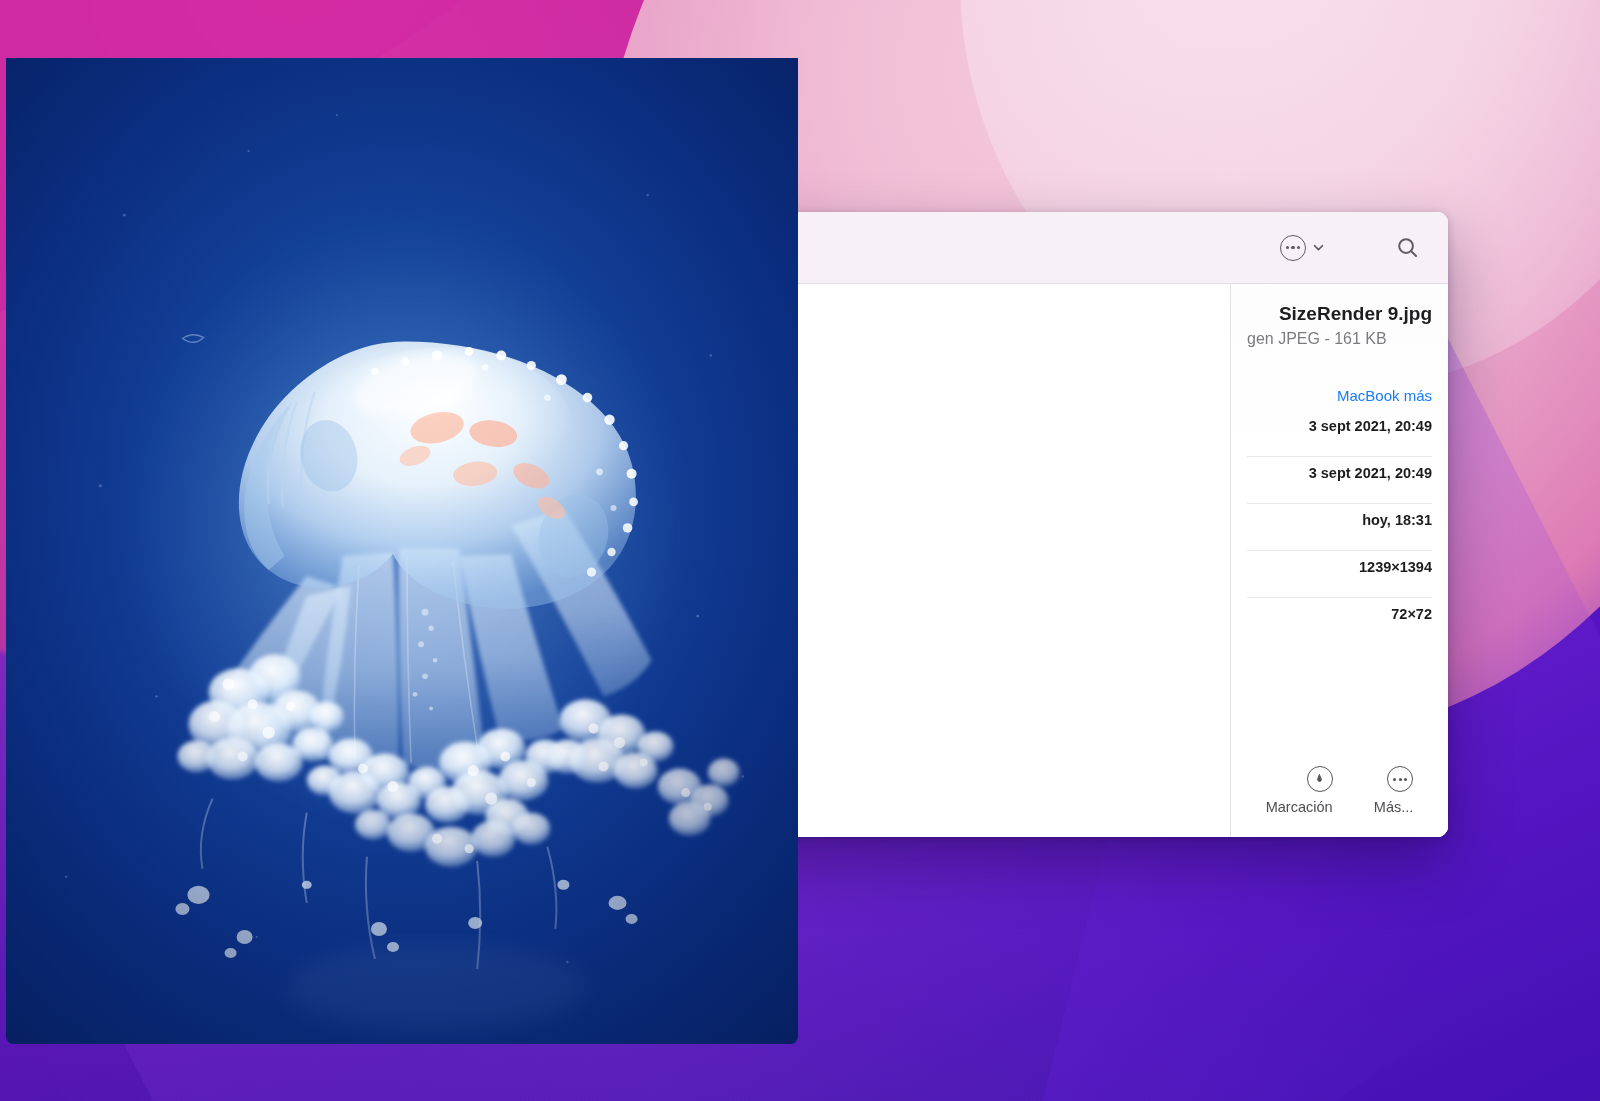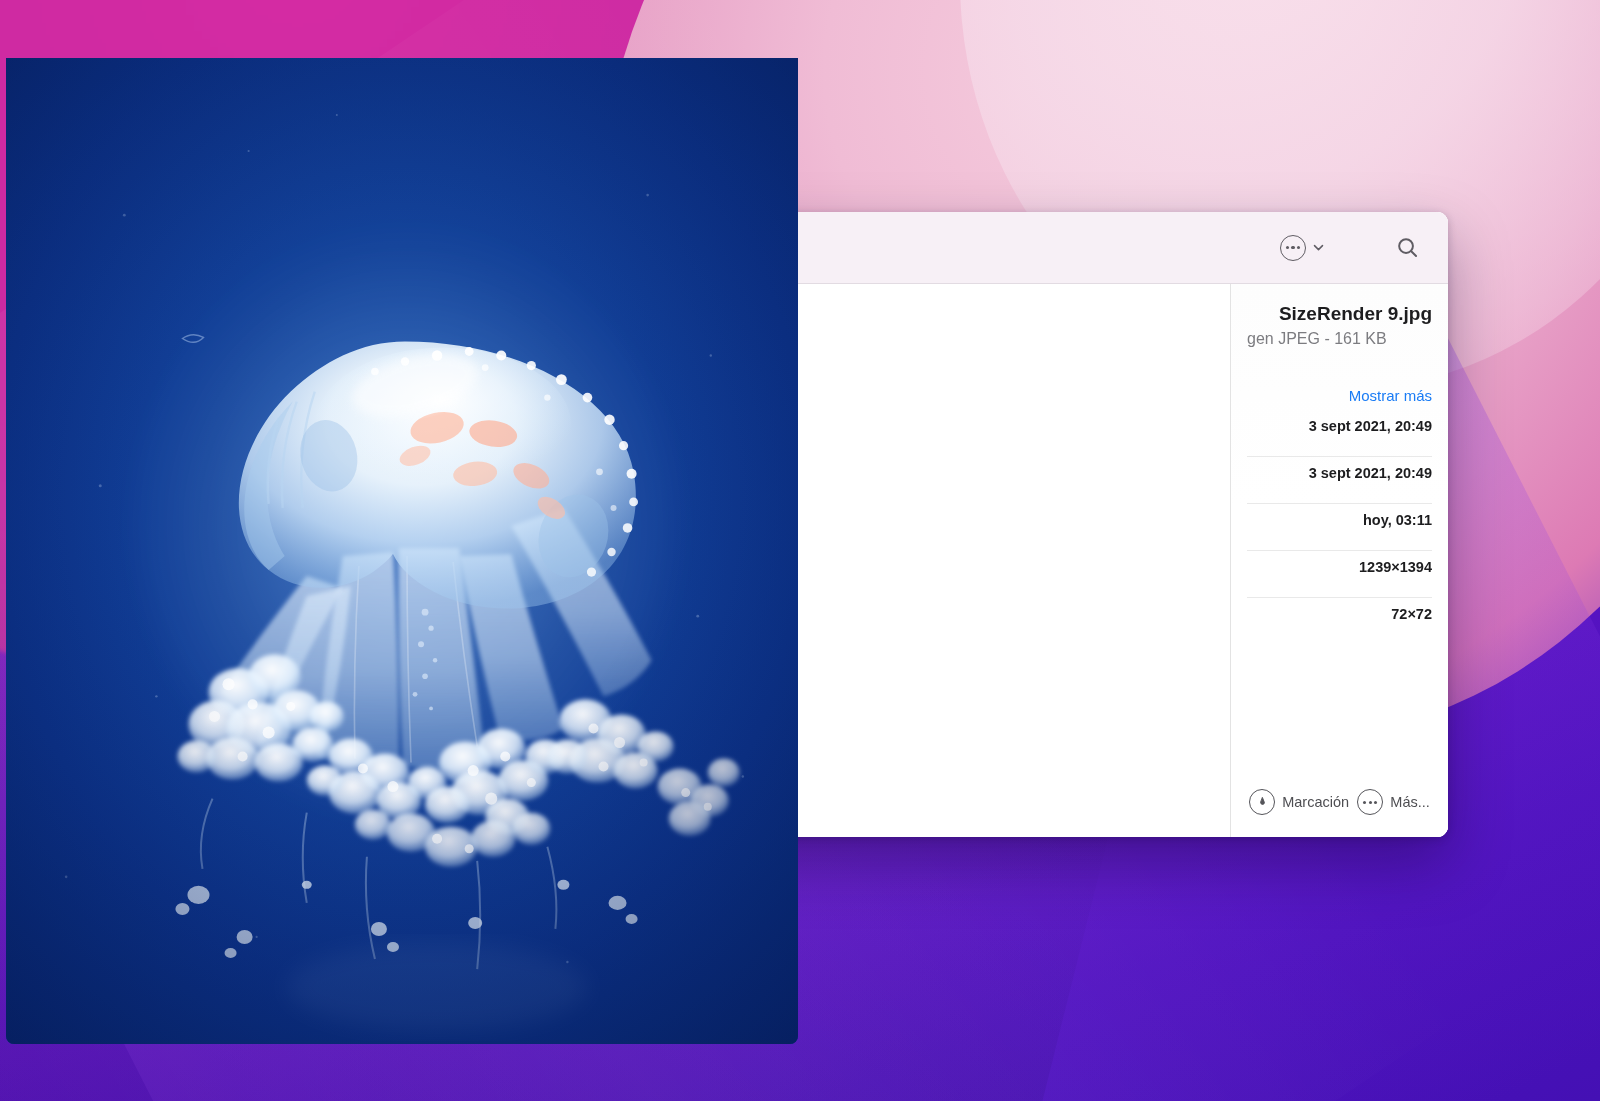--- a/index.html
+++ b/index.html
@@ -271,22 +271,22 @@
   .info-row:last-child { border-bottom: none; }
   .info-actions {
     margin-top: auto;
     display: flex;
     justify-content: space-around;
     padding-bottom: 22px;
     gap: 4px;
   }
   .info-action {
     display: flex;
-    flex-direction: row;
-    align-items: center;
+    flex-direction: column;
+    align-items: flex-end;
     gap: 7px;
     cursor: default;
   }
   .info-action-icon {
     width: 26px; height: 26px;
     border: 1.6px solid #55555a;
     border-radius: 50%;
     display: flex; align-items: center; justify-content: center;
   }
   .info-action-icon i {
@@ -569,26 +569,26 @@
                   <circle cx="35" cy="57" r="1" fill="#dcecff" opacity=".55"></circle>
                 </svg>
               </div>
             </div>
           </div>
         </div>
 
         <div class="finder-info">
           <div class="info-title">SizeRender 9.jpg</div>
           <div class="info-sub">gen JPEG - 161 KB</div>
-          <div class="info-showmore">Mostrar más</div>
+          <div class="info-showmore">MacBook más</div>
 
           <div class="info-rows">
             <div class="info-row">3 sept 2021, 20:49</div>
             <div class="info-row">3 sept 2021, 20:49</div>
-            <div class="info-row">hoy, 03:11</div>
+            <div class="info-row">hoy, 18:31</div>
             <div class="info-row">1239×1394</div>
             <div class="info-row">72×72</div>
           </div>
 
           <div class="info-actions">
             <div class="info-action">
               <span class="info-action-icon">
                 <svg width="15" height="15" viewBox="0 0 24 24" fill="none" stroke="#55555a" stroke-width="1.6" stroke-linecap="round" stroke-linejoin="round">
                   <path d="M12 4.4l3 7.6a3 3 0 11-6 0z" fill="#55555a" stroke="none"></path>
                   <path d="M12 4.4l3 7.6a3 3 0 11-6 0z"></path>

